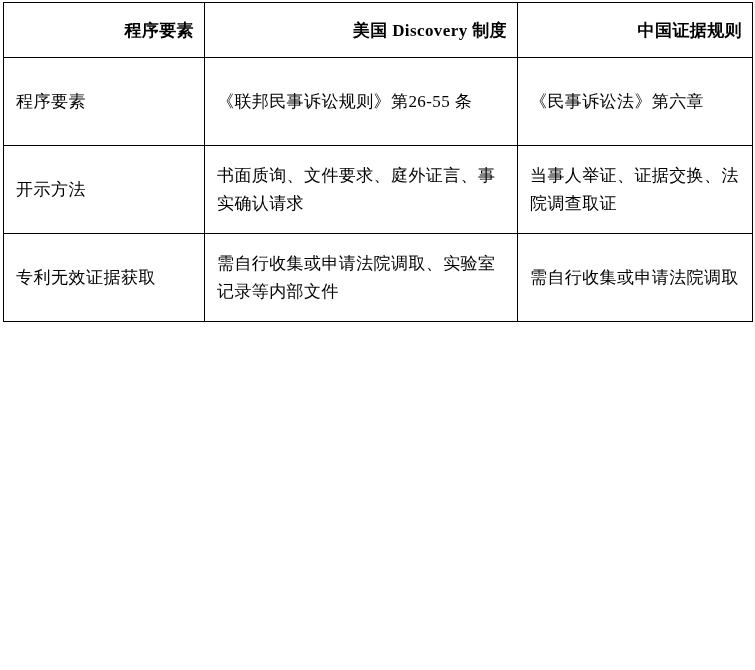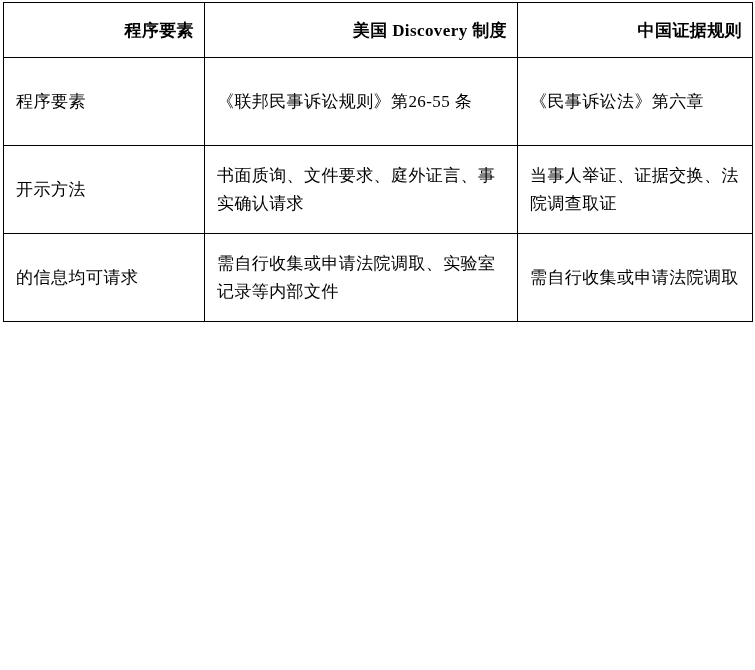--- a/index.html
+++ b/index.html
@@ -77,19 +77,19 @@
         <td data-name="cell-element">程序要素</td>
         <td data-name="cell-us">《联邦民事诉讼规则》第26-55 条</td>
         <td data-name="cell-cn">《民事诉讼法》第六章</td>
       </tr>
       <tr data-name="table-row">
         <td data-name="cell-element">开示方法</td>
         <td data-name="cell-us">书面质询、文件要求、庭外证言、事实确认请求</td>
         <td data-name="cell-cn">当事人举证、证据交换、法院调查取证</td>
       </tr>
       <tr data-name="table-row">
-        <td data-name="cell-element">的信息均可请求</td>
+        <td data-name="cell-element">专利无效证据获取</td>
         <td data-name="cell-us">需自行收集或申请法院调取、实验室记录等内部文件</td>
         <td data-name="cell-cn">需自行收集或申请法院调取</td>
       </tr>
     </tbody>
   </table>
 </div>
 
 </body></html>

